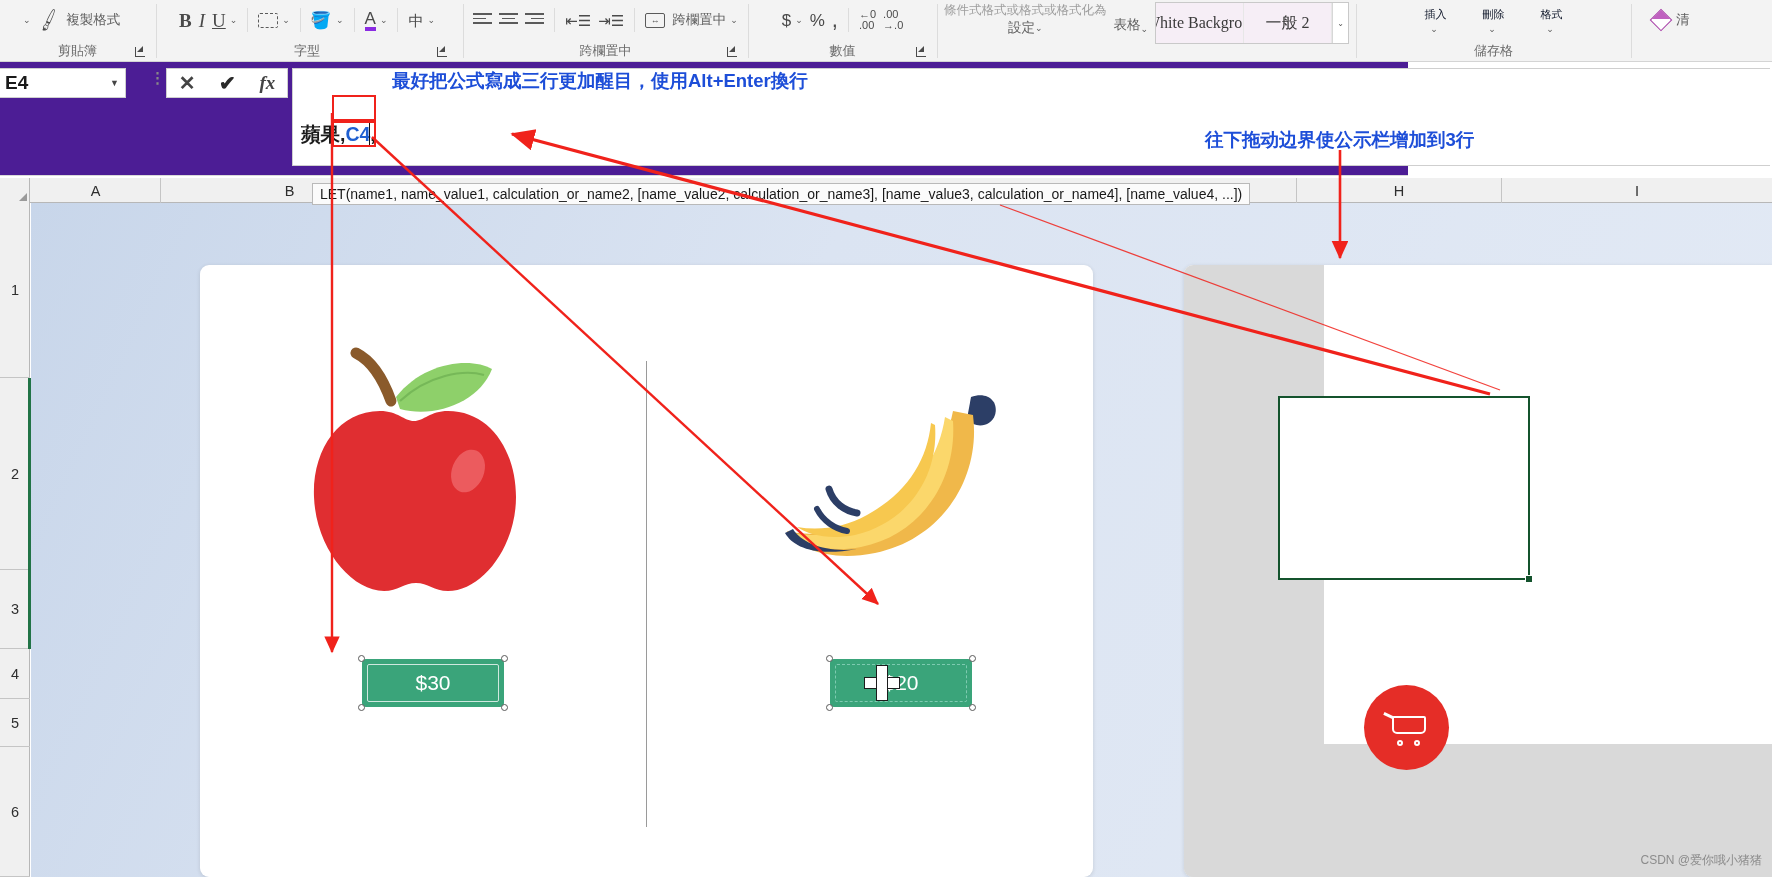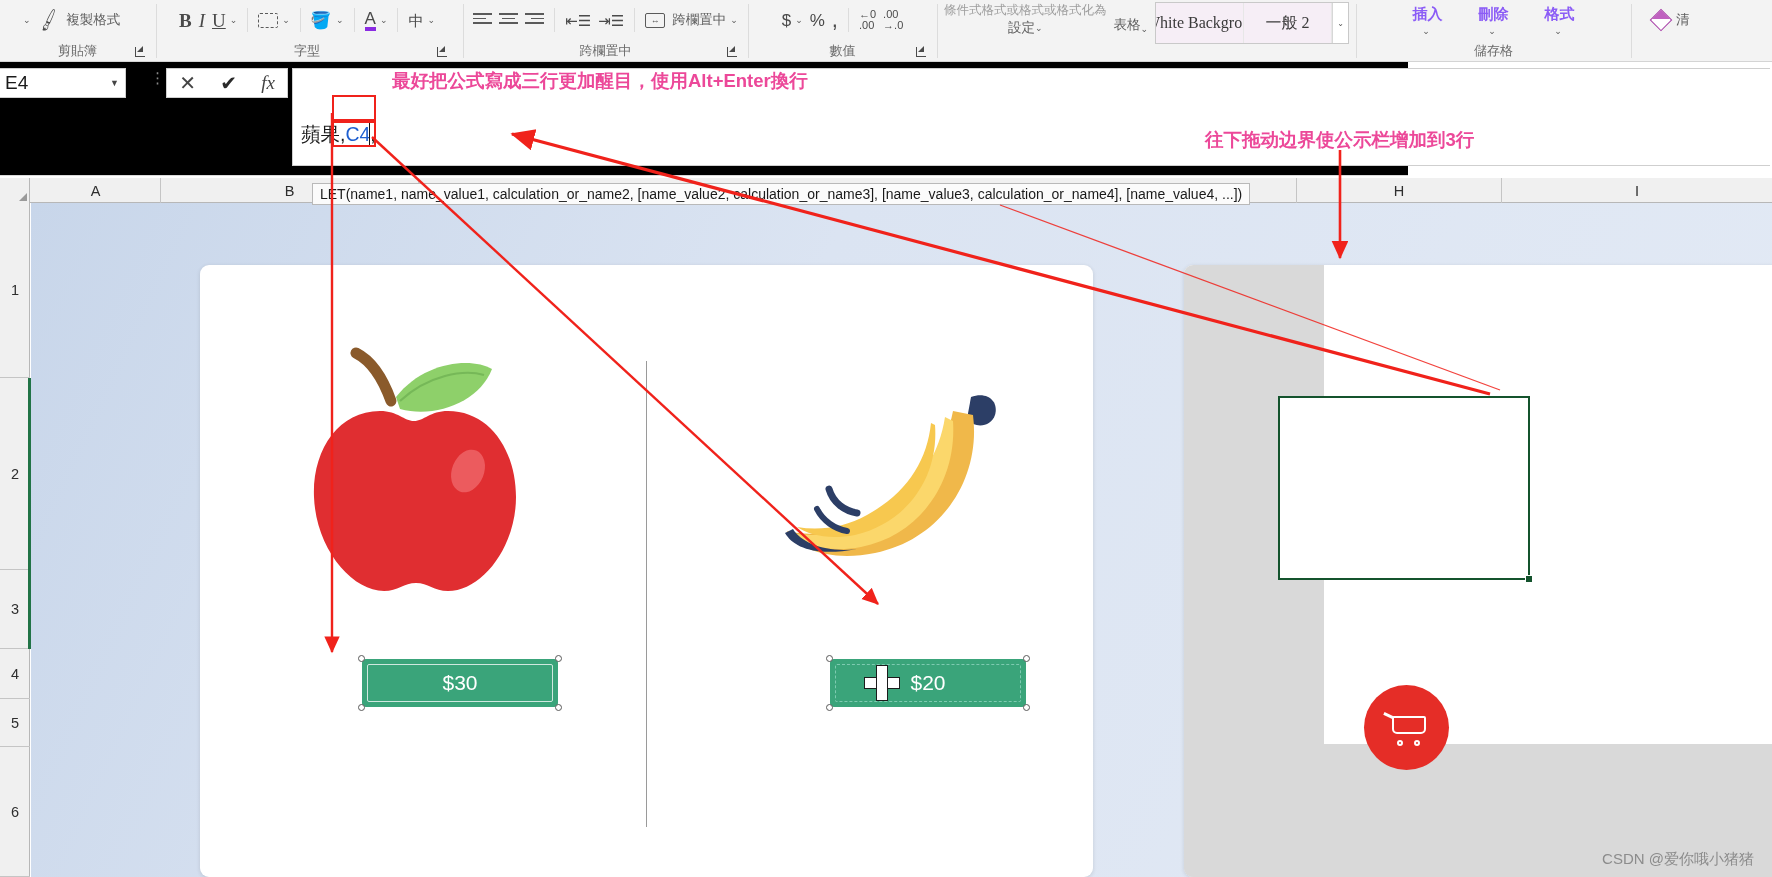--- a/index.html
+++ b/index.html
@@ -68,35 +68,35 @@
   }
   .stylecell {
     flex: 1; display: flex; align-items: center; justify-content: center;
     font-family: "Liberation Serif", serif; font-size: 16px; color: #3a3a3a;
     border-right: 1px solid #e7e7e7; background: #f6eef6; white-space: nowrap; overflow: hidden;
   }
   .stylescroll { width: 16px; display:flex; flex-direction: column; border-left:1px solid #d7d7d7; }
   .stylescroll span { flex:1; display:flex; align-items:center; justify-content:center; font-size: 8px; color:#555;}
 
   .cellgrp-item { display:flex; flex-direction:column; align-items:center; gap:2px;}
-  .cellgrp-item .lbl { font-size: 15px; color:#8b5cf6; white-space:nowrap;font-weight:bold;}
+  .cellgrp-item .lbl { font-size: 11px; color:#0f172a; white-space:nowrap;}
 
   .eraser {
     width: 0; height: 0; position: relative; display:inline-block;
   }
   .eraser::before{
     content:""; position:absolute; left:-9px; top:-8px; width:14px; height:14px;
     background: linear-gradient(135deg, #c061c0 0%, #c061c0 45%, #ffffff 45%, #ffffff 100%);
     border: 1.5px solid #a93fa9; transform: rotate(45deg);
   }
 
   
   .fbar-row {
     position: absolute; left: 0; top: 62px; width: 1408px; height: 114px;
-    background: #000000; border-bottom: 1px solid #d9d9d9;
+    background: #4c1d95; border-bottom: 1px solid #d9d9d9; font-weight: bold;
   }
   .namebox {
     position: absolute; left: -2px; top: 6px; width: 128px; height: 30px;
     background: #fff; border: 1px solid #cfcfcf;
     display: flex; align-items: center; padding: 0 6px;
     font-size: 19px; color: #1a1a1a;
   }
   .namebox .nb-caret {
     margin-left: auto; font-size: 9px; color: #444;
   }
@@ -200,21 +200,21 @@
     position:absolute; left:0; top:0; width: 140px; height: 612px;
     background: #d9d9d9; border-radius: 9px 0 0 9px;
   }
   .card-right-shade2 {
     position:absolute; left:0; top:479px; width: 620px; height: 133px;
     background: #d9d9d9; border-radius: 0 0 9px 9px;
   }
 
   
   .pricebtn {
-    position: absolute; width: 196px; height: 48px;
+    position: absolute; width: 142px; height: 48px;
     background: #3aa47a; border-radius: 4px;
     display: flex; align-items: center; justify-content: center;
     color: #ffffff; font-size: 21px;
   }
   .pricebtn .inner {
     position: absolute; left: 5px; top: 5px; right: 5px; bottom: 5px;
     border: 1.6px solid #cfe8df; border-radius: 2px;
   }
   .pricebtn.dashed .inner { border-style: dashed; border-color: #7ecab0; }
   .handle {
@@ -262,28 +262,28 @@
     transform: rotate(25deg); transform-origin: left center;
   }
   .cart-glyph .w1, .cart-glyph .w2 {
     position:absolute; bottom: 0; width: 6px; height: 6px; border-radius:50%;
     border: 2.2px solid #fff;
   }
   .cart-glyph .w1 { left: 13px; } .cart-glyph .w2 { left: 30px; }
 
   
   .annot {
-    position: absolute; color: #ec4899; font-size: 18.5px; white-space: nowrap;
+    position: absolute; color: #1d4ed8; font-size: 18.5px; white-space: nowrap;
     font-weight: 600; z-index: 40;
   }
   .annot-svg { position: absolute; left:0; top:0; width:1772px; height:877px; pointer-events:none; z-index: 35;}
 
   .watermark {
-    position: absolute; right: 18px; bottom: 8px;
-    font-size: 15px; color: #8c8c8c; z-index: 45;
+    position: absolute; right: 10px; bottom: 8px;
+    font-size: 12px; color: #8c8c8c; z-index: 45;
   }
 </style>
 </head>
 <body>
 
 <div id="app">
 
   <div class="ribbon">
     <div class="ribbon-groups">
 

